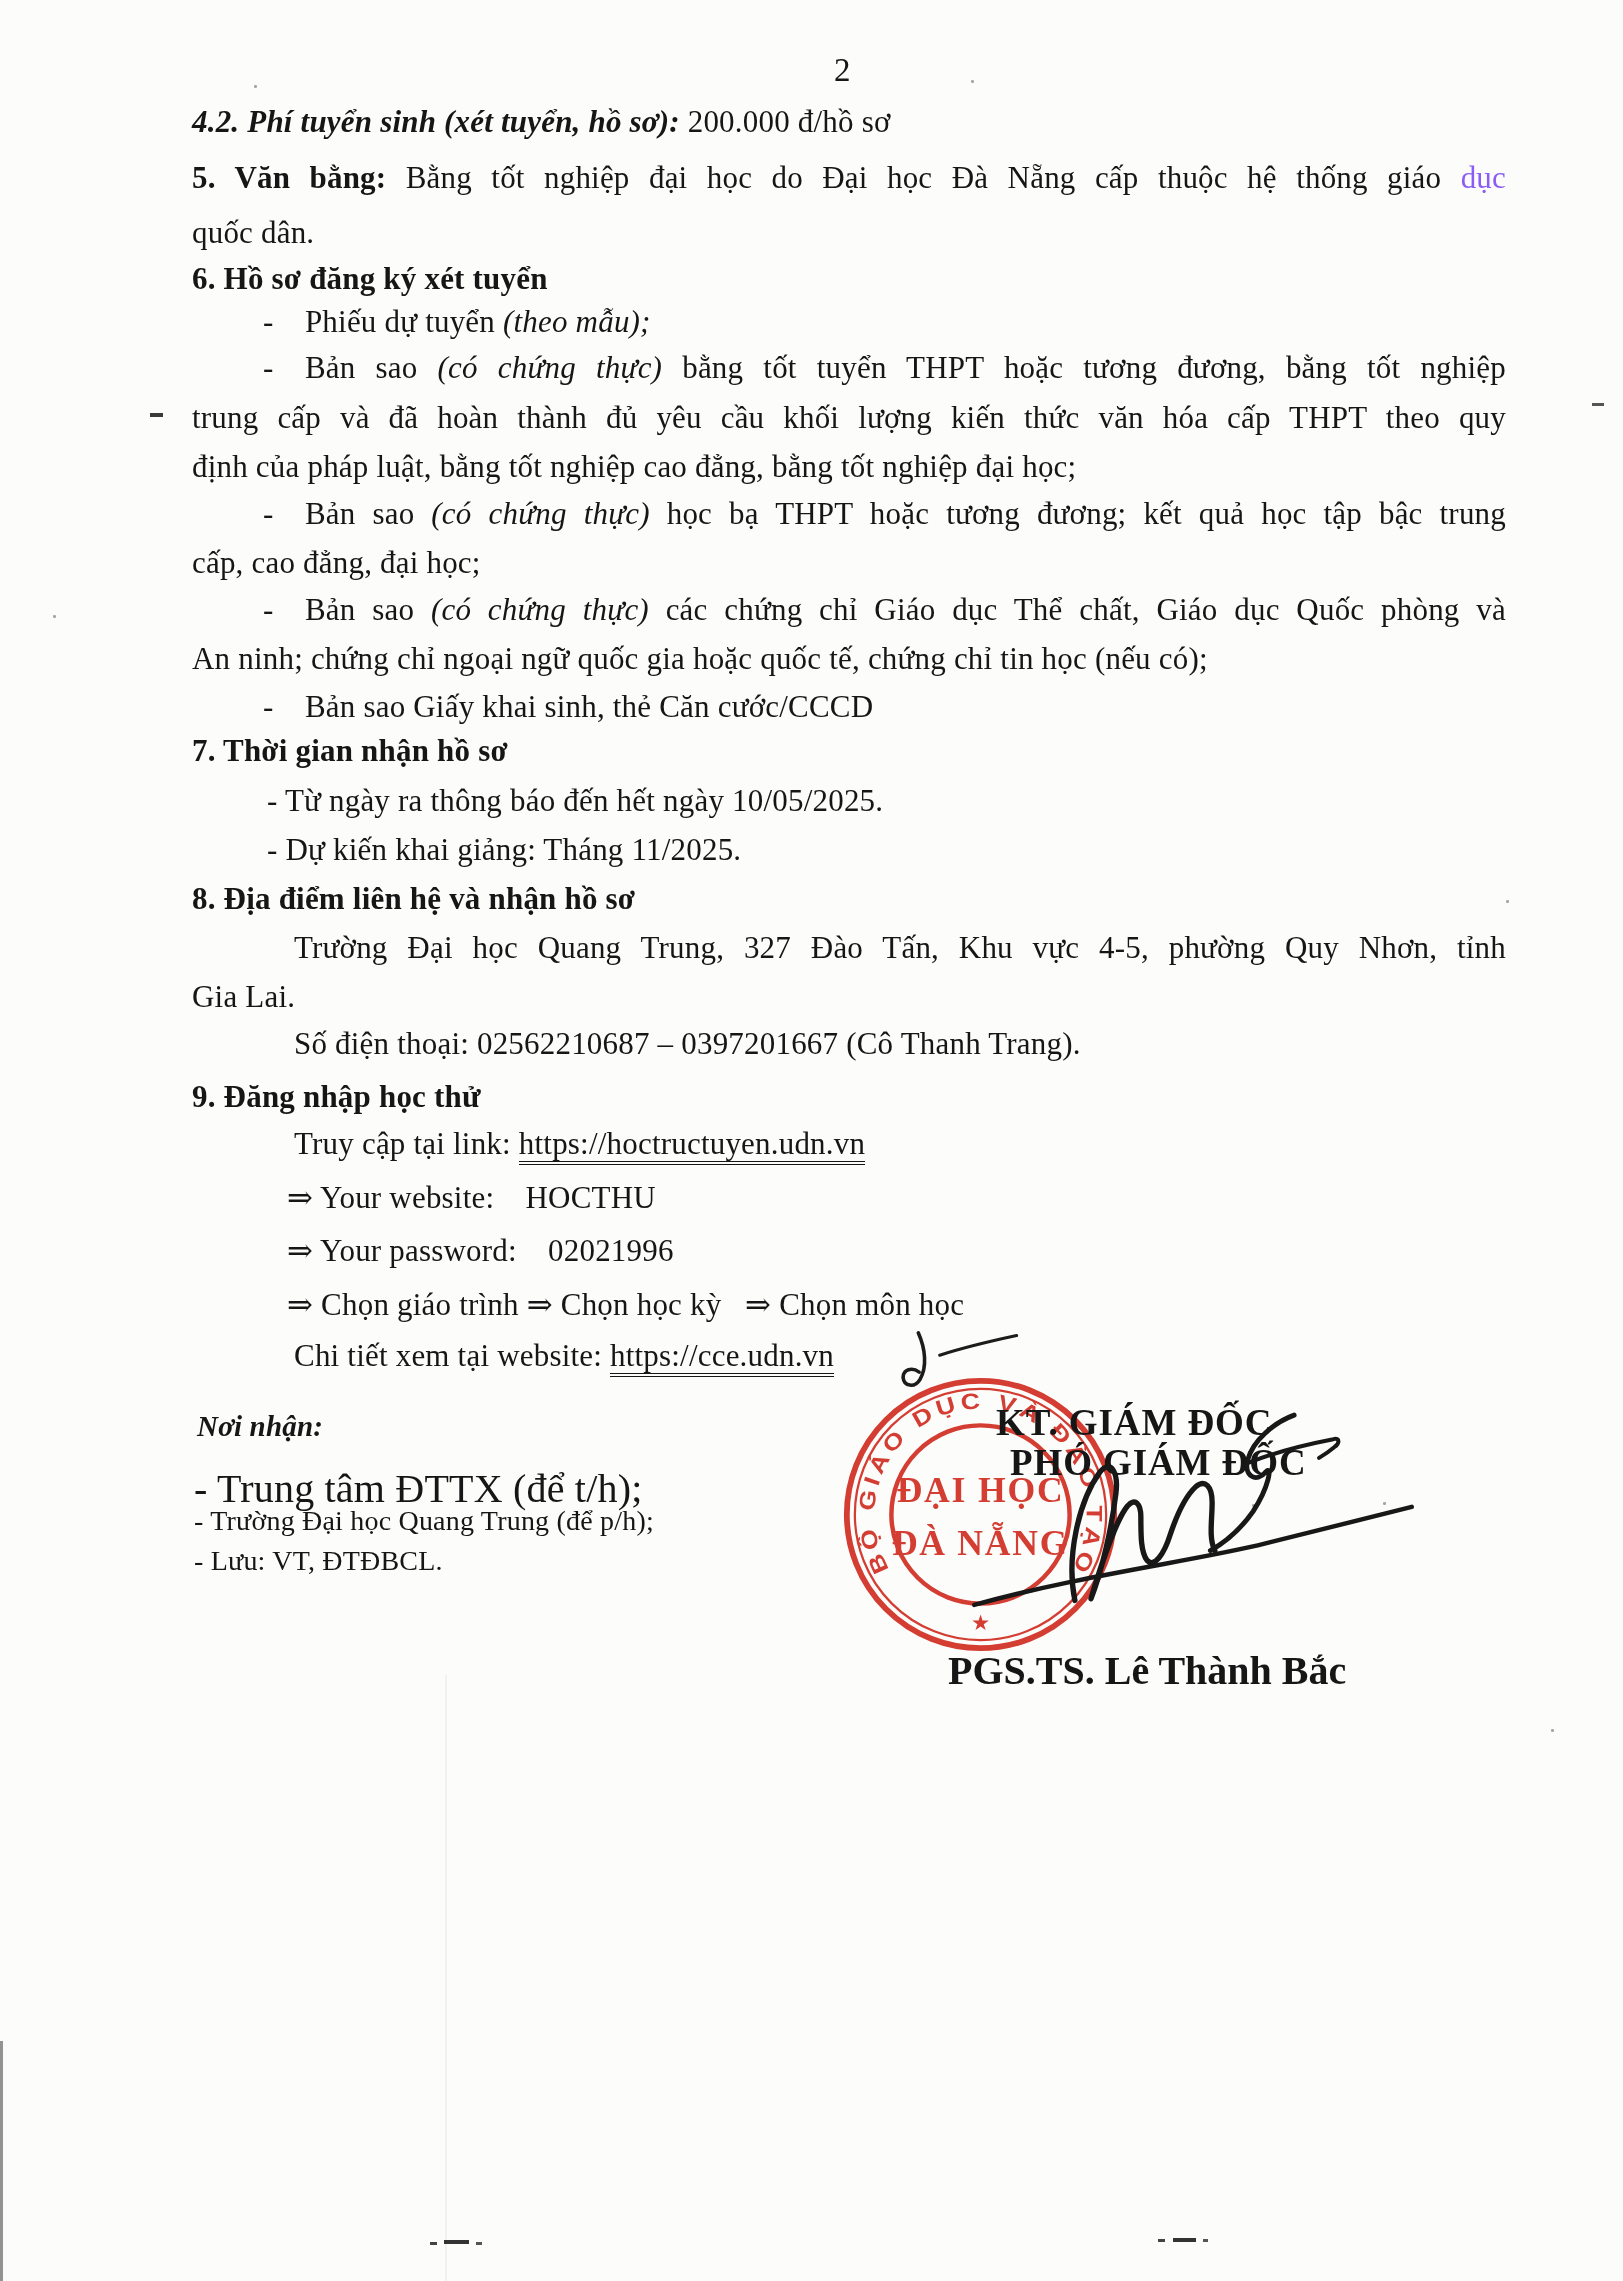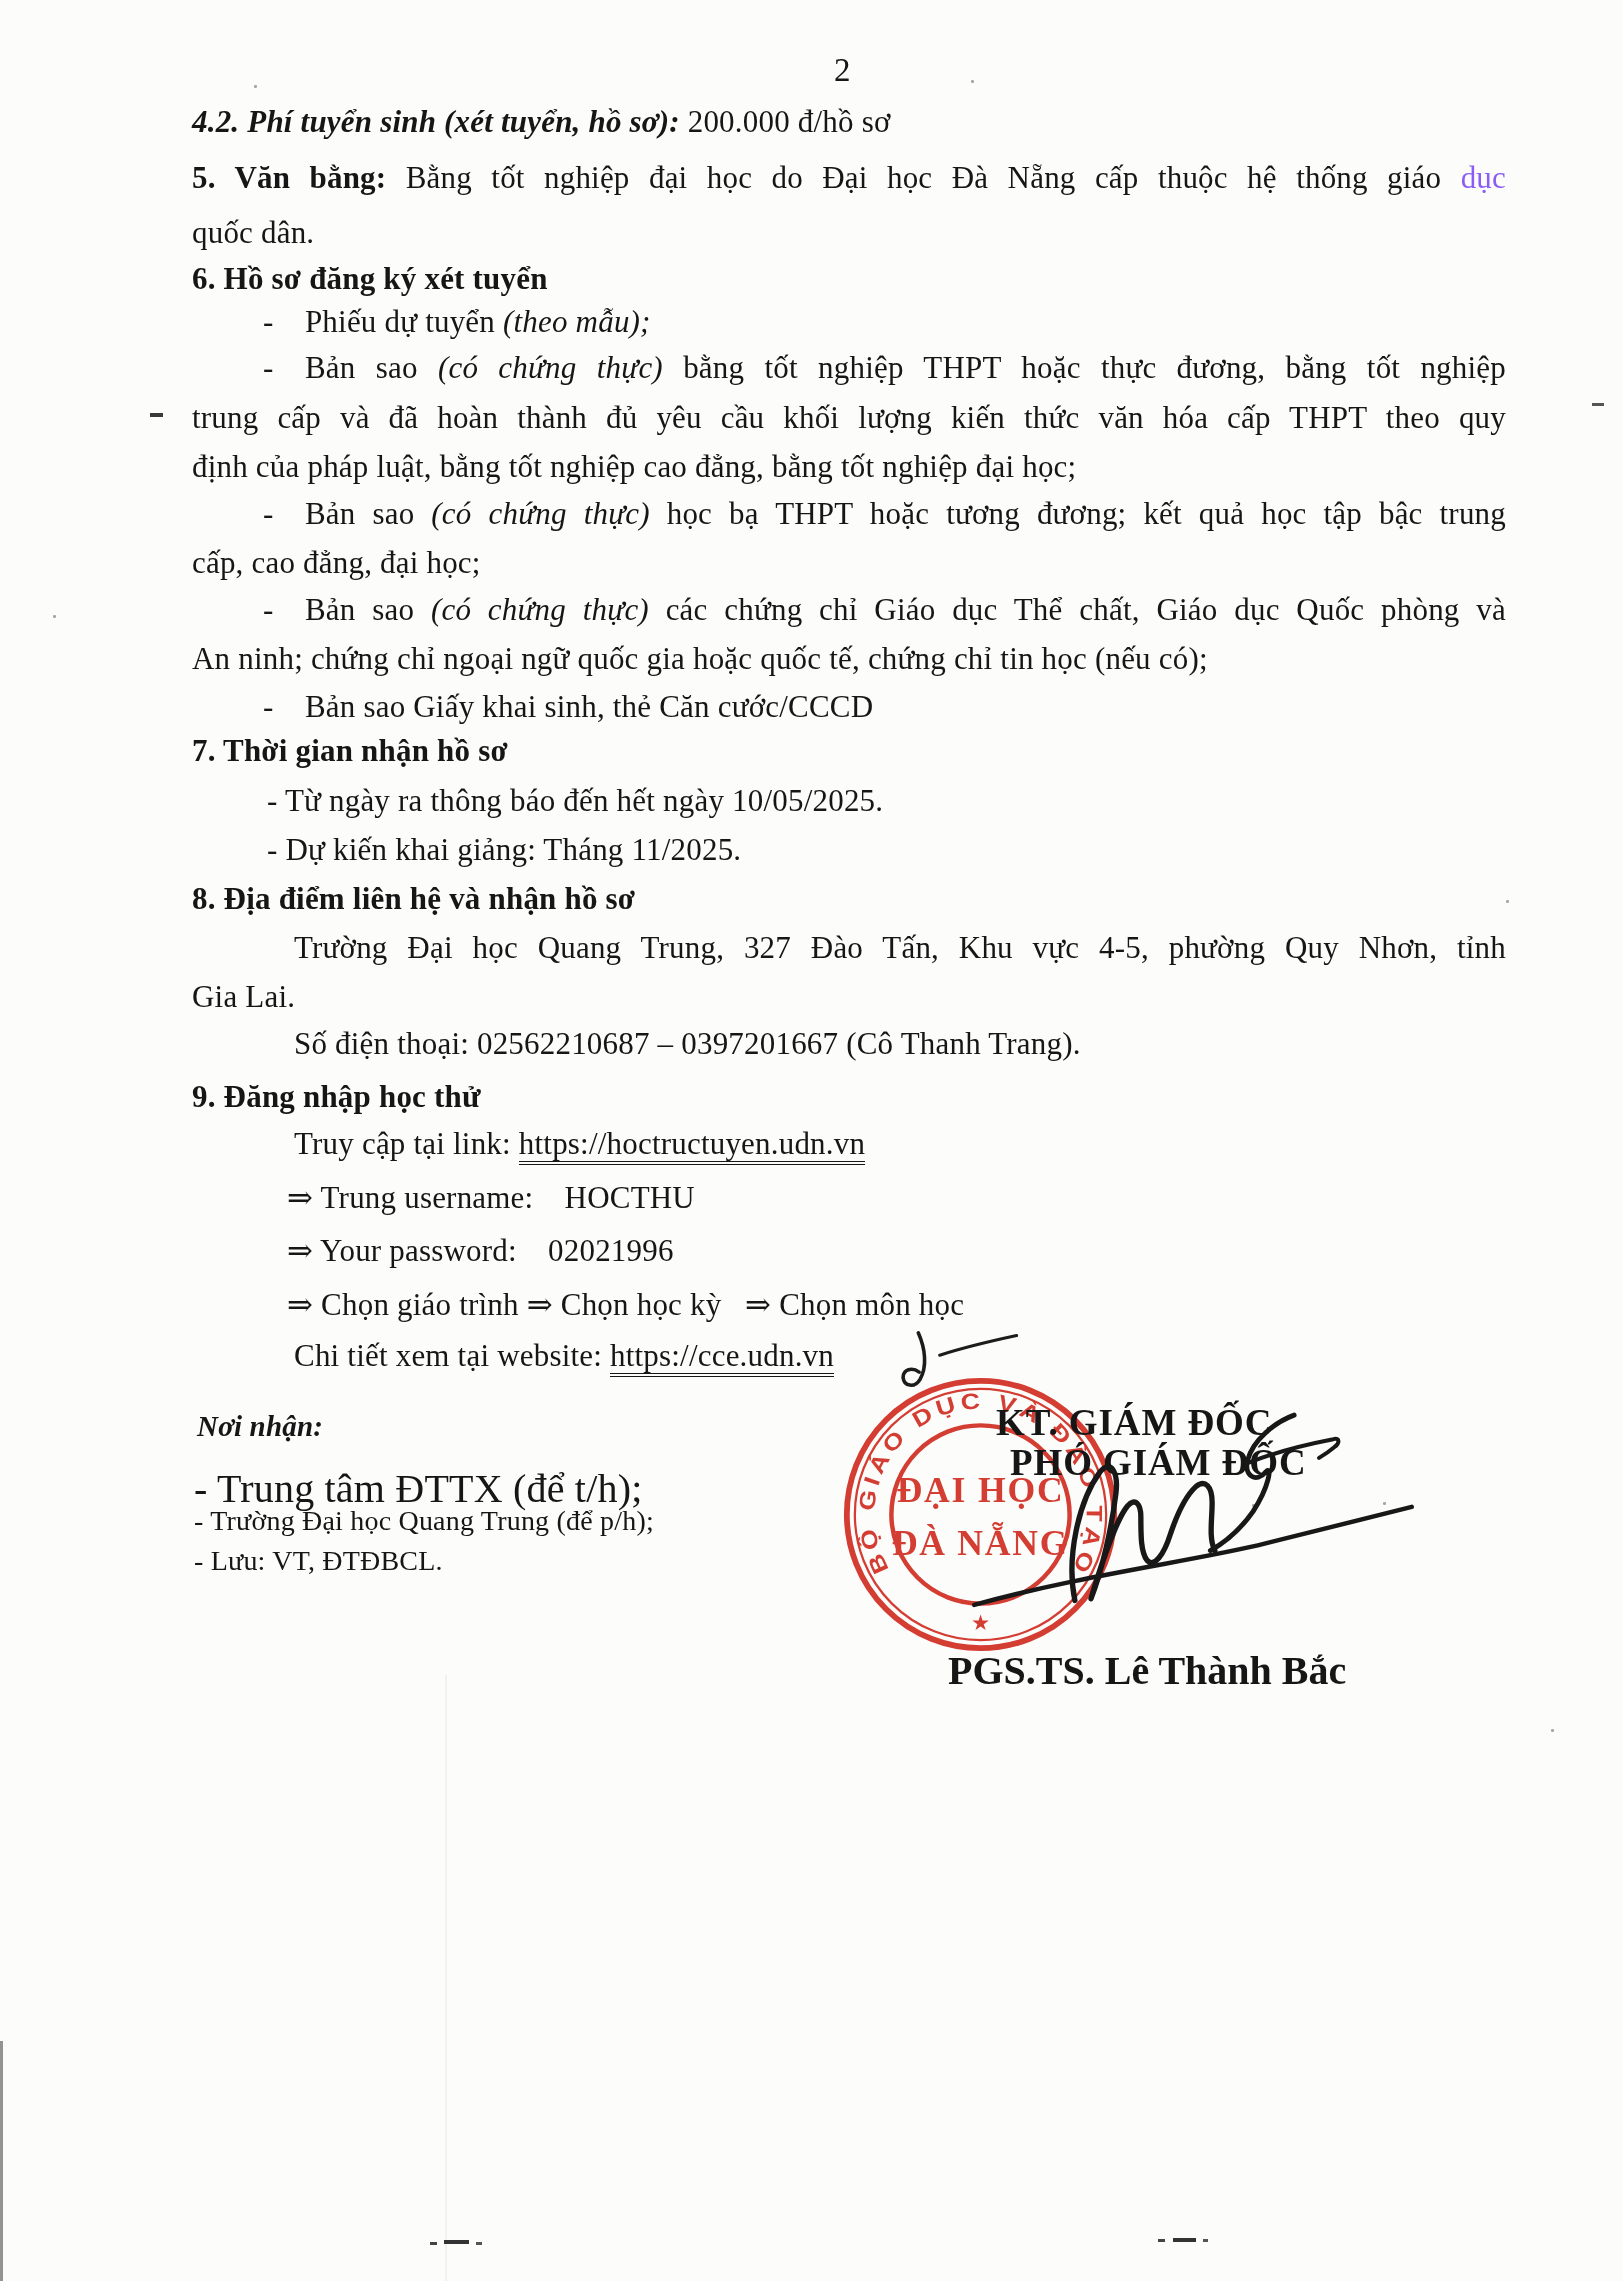--- a/index.html
+++ b/index.html
@@ -35,38 +35,38 @@
 <div class="page">
 
   <div class="pageno">2</div>
 
   <div id="body-lines">
       <div class="tline" style="left: 192px; top: 103px; text-align: right;"><span class="b i">4.2. Phí tuyển sinh (xét tuyển, hồ sơ): </span><span>200.000 đ/hồ sơ</span></div>
       <div class="tline just" style="left: 192px; top: 159px; width: 1314px;"><span class="b">5. Văn bằng: </span><span>Bằng tốt nghiệp đại học do Đại học Đà Nẵng cấp thuộc hệ thống giáo </span><span style="color: #8b5cf6;">dục</span></div>
       <div class="tline" style="left: 192px; top: 214px;"><span>quốc dân.</span></div>
       <div class="tline" style="left: 192px; top: 260px;"><span class="b">6. Hồ sơ đăng ký xét tuyển</span></div>
       <div class="tline" style="left: 263px; top: 303px;"><span>-  Phiếu dự tuyển </span><span class="i">(theo mẫu);</span></div>
-      <div class="tline just" style="left: 263px; top: 349px; width: 1243px;"><span>-  Bản sao </span><span class="i">(có chứng thực)</span><span> bằng tốt nghiệp THPT hoặc thực đương, bằng tốt nghiệp</span></div>
+      <div class="tline just" style="left: 263px; top: 349px; width: 1243px;"><span>-  Bản sao </span><span class="i">(có chứng thực)</span><span> bằng tốt tuyển THPT hoặc tương đương, bằng tốt nghiệp</span></div>
       <div class="tline just" style="left: 192px; top: 399px; width: 1314px;"><span>trung cấp và đã hoàn thành đủ yêu cầu khối lượng kiến thức văn hóa cấp THPT theo quy</span></div>
       <div class="tline" style="left: 192px; top: 448px;"><span>định của pháp luật, bằng tốt nghiệp cao đẳng, bằng tốt nghiệp đại học;</span></div>
       <div class="tline just" style="left: 263px; top: 495px; width: 1243px;"><span>-  Bản sao </span><span class="i">(có chứng thực)</span><span> học bạ THPT hoặc tương đương; kết quả học tập bậc trung</span></div>
       <div class="tline" style="left: 192px; top: 544px;"><span>cấp, cao đẳng, đại học;</span></div>
       <div class="tline just" style="left: 263px; top: 591px; width: 1243px;"><span>-  Bản sao </span><span class="i">(có chứng thực)</span><span> các chứng chỉ Giáo dục Thể chất, Giáo dục Quốc phòng và</span></div>
       <div class="tline" style="left: 192px; top: 640px;"><span>An ninh; chứng chỉ ngoại ngữ quốc gia hoặc quốc tế, chứng chỉ tin học (nếu có);</span></div>
       <div class="tline" style="left: 263px; top: 688px;"><span>-  Bản sao Giấy khai sinh, thẻ Căn cước/CCCD</span></div>
       <div class="tline" style="left: 192px; top: 732px;"><span class="b">7. Thời gian nhận hồ sơ</span></div>
       <div class="tline" style="left: 267px; top: 782px;"><span>- Từ ngày ra thông báo đến hết ngày 10/05/2025.</span></div>
       <div class="tline" style="left: 267px; top: 831px;"><span>- Dự kiến khai giảng: Tháng 11/2025.</span></div>
       <div class="tline" style="left: 192px; top: 880px;"><span class="b">8. Địa điểm liên hệ và nhận hồ sơ</span></div>
       <div class="tline just" style="left: 294px; top: 929px; width: 1212px;"><span>Trường Đại học Quang Trung, 327 Đào Tấn, Khu vực 4-5, phường Quy Nhơn, tỉnh</span></div>
       <div class="tline" style="left: 192px; top: 978px;"><span>Gia Lai.</span></div>
       <div class="tline" style="left: 294px; top: 1025px;"><span>Số điện thoại: 02562210687 – 0397201667 (Cô Thanh Trang).</span></div>
       <div class="tline" style="left: 192px; top: 1078px;"><span class="b">9. Đăng nhập học thử</span></div>
       <div class="tline" style="left: 294px; top: 1125px;"><span>Truy cập tại link: </span><span class="lnk">https://hoctructuyen.udn.vn</span></div>
-      <div class="tline" style="left: 287px; top: 1179px;"><span>⇒ Trung username: </span><span>HOCTHU</span></div>
+      <div class="tline" style="left: 287px; top: 1179px;"><span>⇒ Your website: </span><span>HOCTHU</span></div>
       <div class="tline" style="left: 287px; top: 1232px;"><span>⇒ Your password: </span><span>02021996</span></div>
       <div class="tline" style="left: 287px; top: 1286px;"><span>⇒ Chọn giáo trình ⇒ Chọn học kỳ  ⇒ Chọn môn học</span></div>
       <div class="tline" style="left: 294px; top: 1337px;"><span>Chi tiết xem tại website: </span><span class="lnk">https://cce.udn.vn</span></div>
       <div class="tline" style="left: 197px; top: 1408px; font-size: 29px;"><span class="b i">Nơi nhận:</span></div>
       <div class="tline" style="left: 194px; top: 1464px; font-size: 40px;"><span>- Trung tâm ĐTTX (để t/h);</span></div>
       <div class="tline" style="left: 194px; top: 1503px; font-size: 28px;"><span>- Trường Đại học Quang Trung (để p/h);</span></div>
       <div class="tline" style="left: 194px; top: 1543px; font-size: 28px;"><span>- Lưu: VT, ĐTĐBCL.</span></div>
     </div>
 
   <svg id="stamp" width="303" height="303" viewBox="0 0 340 340">

